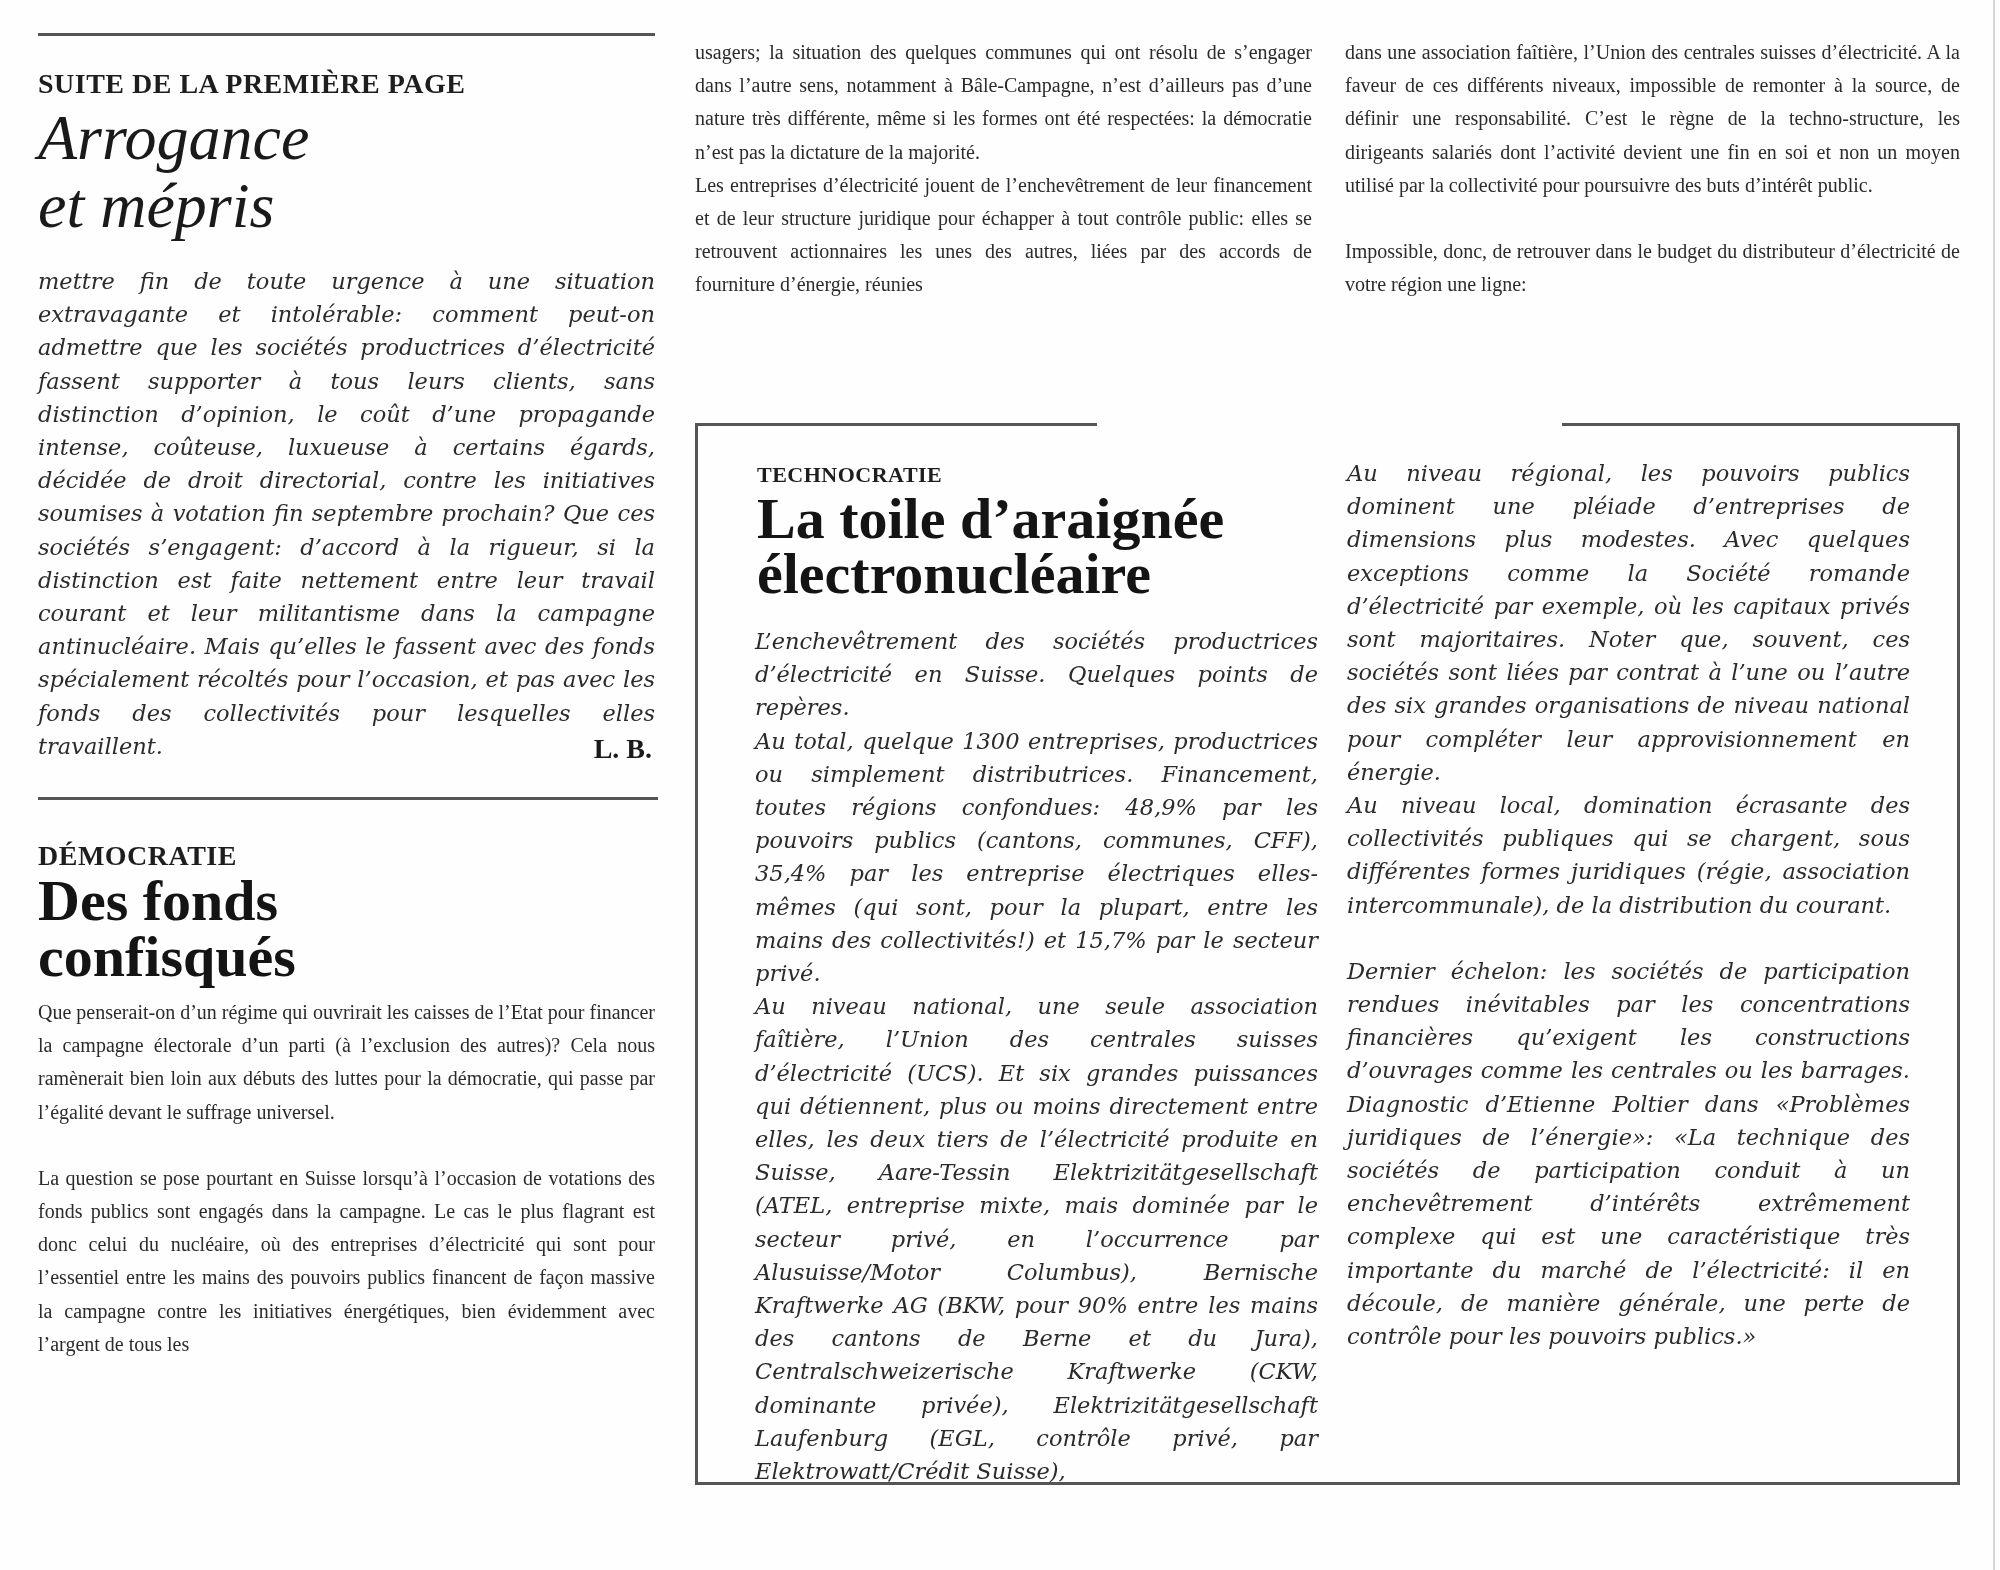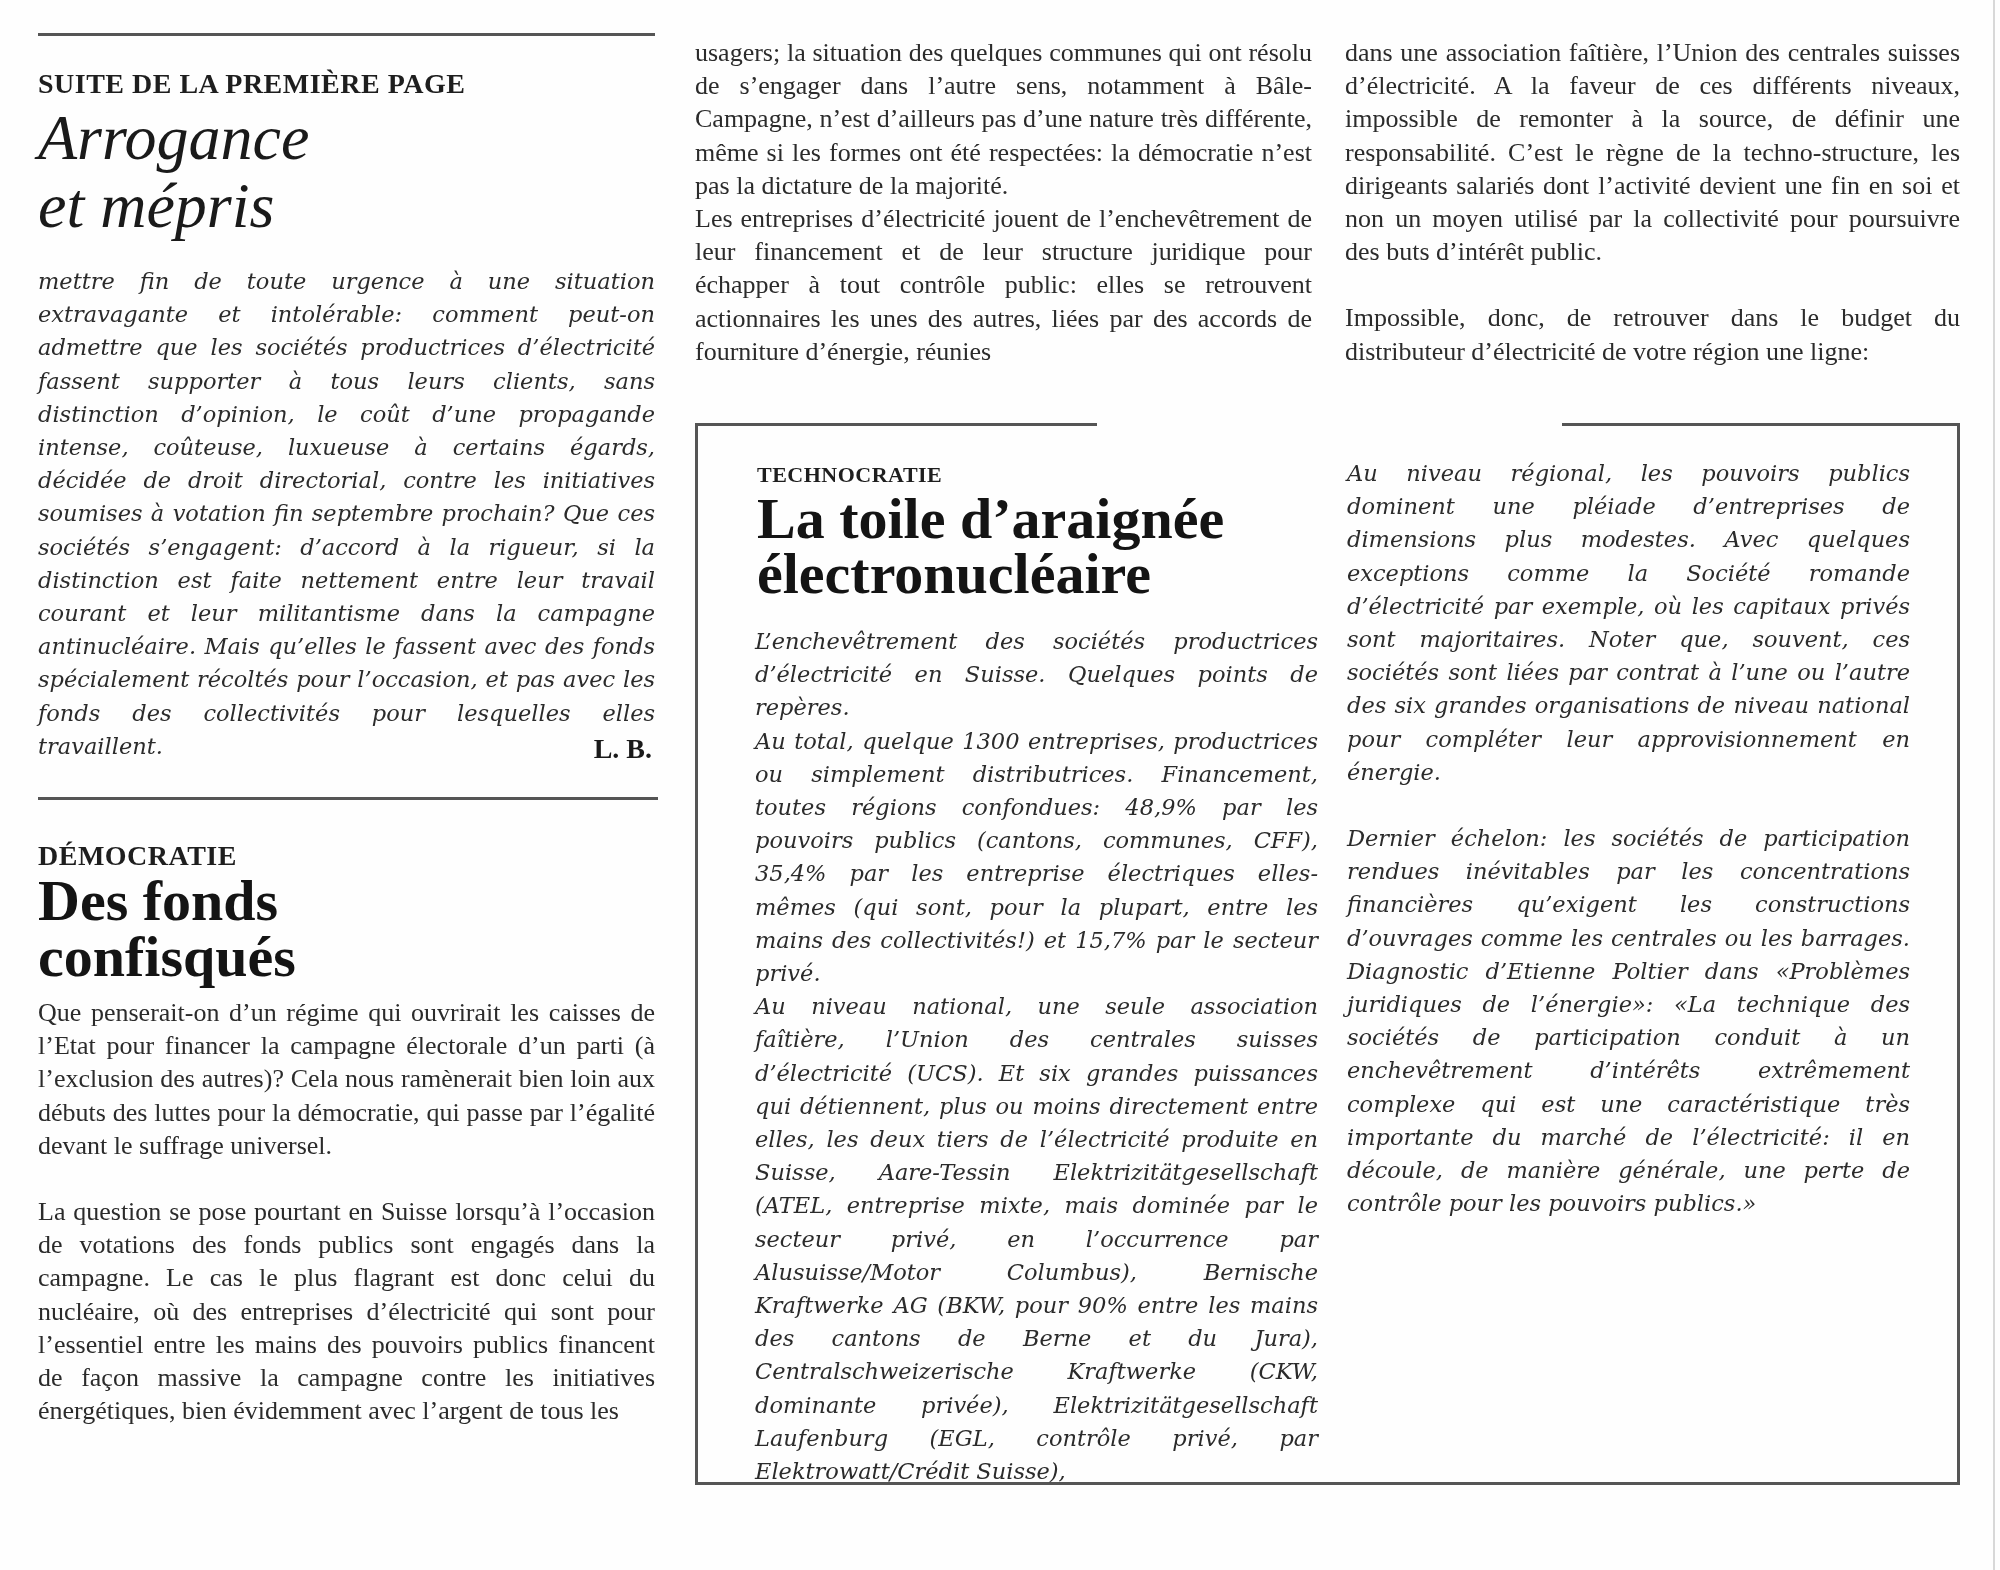--- a/index.html
+++ b/index.html
@@ -1,20 +1,20 @@
 <!DOCTYPE html>
 <html><head>
 <meta charset="utf-8">
 <style>
   html, body { margin:0; padding:0; }
   body { width:2000px; height:1570px; background:#fefefe; position:relative; overflow:hidden;
          font-family:"Liberation Serif", "DejaVu Serif", serif; color:#2a2a2a; }
   .rule { position:absolute; height:3px; background:#555; }
   .kicker { position:absolute; font-family:"Liberation Serif", serif; font-weight:bold; font-size:28px; letter-spacing:0.5px; color:#1e1e1e; }
-  .col { position:absolute; font-size:26px; line-height:33.2px; text-align:justify; hyphens:manual; color:#2b2b2b; }
+  .col { position:absolute; font-size:20px; line-height:33.2px; text-align:justify; hyphens:manual; color:#2b2b2b; }
   .col p { margin:0; }
   .col p.gap { margin-top:33px; }
   .it { font-style:italic; font-family:"DejaVu Serif", "Liberation Serif", serif; font-size:22.5px; }
   .title-it { position:absolute; font-style:italic; font-size:64px; line-height:68px; color:#1a1a1a; font-family:"Liberation Serif", serif; }
   .title-b { position:absolute; font-weight:bold; font-size:58px; line-height:54px; color:#141414; }
   .sign { position:absolute; font-weight:bold; font-size:28px; color:#1a1a1a; }
   .box { position:absolute; left:695px; top:425px; width:1265px; height:1060px; border-left:3px solid #555; border-right:3px solid #555; border-bottom:3px solid #555; box-sizing:border-box; }
   .boxrule { position:absolute; height:3px; background:#555; }
   .pageedge { position:absolute; left:1993px; top:0; width:2px; height:1570px; background:#d8d8d8; }
 </style>
@@ -60,14 +60,15 @@
 <div class="title-b" style="left:757px; top:547px;">électronucléaire</div>
 
 <div class="col it" style="left:755px; top:625px; width:563px;">
   <p>L’enchevêtrement des sociétés productrices d’électricité en Suisse. Quelques points de repères.</p>
   <p>Au total, quelque 1300 entreprises, productrices ou simplement distributrices. Financement, toutes régions confondues: 48,9% par les pouvoirs publics (cantons, communes, CFF), 35,4% par les entreprise électriques elles-mêmes (qui sont, pour la plupart, entre les mains des collectivités!) et 15,7% par le secteur privé.</p>
   <p>Au niveau national, une seule association faîtière, l’Union des centrales suisses d’électricité (UCS). Et six grandes puissances qui détiennent, plus ou moins directement entre elles, les deux tiers de l’électricité produite en Suisse, Aare-Tessin Elektrizitätgesellschaft (ATEL, entreprise mixte, mais dominée par le secteur privé, en l’occurrence par Alusuisse/Motor Columbus), Bernische Kraftwerke AG (BKW, pour 90% entre les mains des cantons de Berne et du Jura), Centralschweizerische Kraftwerke (CKW, dominante privée), Elektrizitätgesellschaft Laufenburg (EGL, contrôle privé, par Elektrowatt/Crédit Suisse),</p>
 </div>
 
 <div class="col it" style="left:1347px; top:457px; width:563px;">
   <p>Au niveau régional, les pouvoirs publics dominent une pléiade d’entreprises de dimensions plus modestes. Avec quelques exceptions comme la Société romande d’électricité par exemple, où les capitaux privés sont majoritaires. Noter que, souvent, ces sociétés sont liées par contrat à l’une ou l’autre des six grandes organisations de niveau national pour compléter leur approvisionnement en énergie.</p>
+  <p>Au niveau local, domination écrasante des collectivités publiques qui se chargent, sous différentes formes juridiques (régie, association intercommunale), de la distribution du courant.</p>
   <p class="gap">Dernier échelon: les sociétés de participation rendues inévitables par les concentrations financières qu’exigent les constructions d’ouvrages comme les centrales ou les barrages. Diagnostic d’Etienne Poltier dans «Problèmes juridiques de l’énergie»: «La technique des sociétés de participation conduit à un enchevêtrement d’intérêts extrêmement complexe qui est une caractéristique très importante du marché de l’électricité: il en découle, de manière générale, une perte de contrôle pour les pouvoirs publics.»</p>
 </div>
 
 </body></html>

